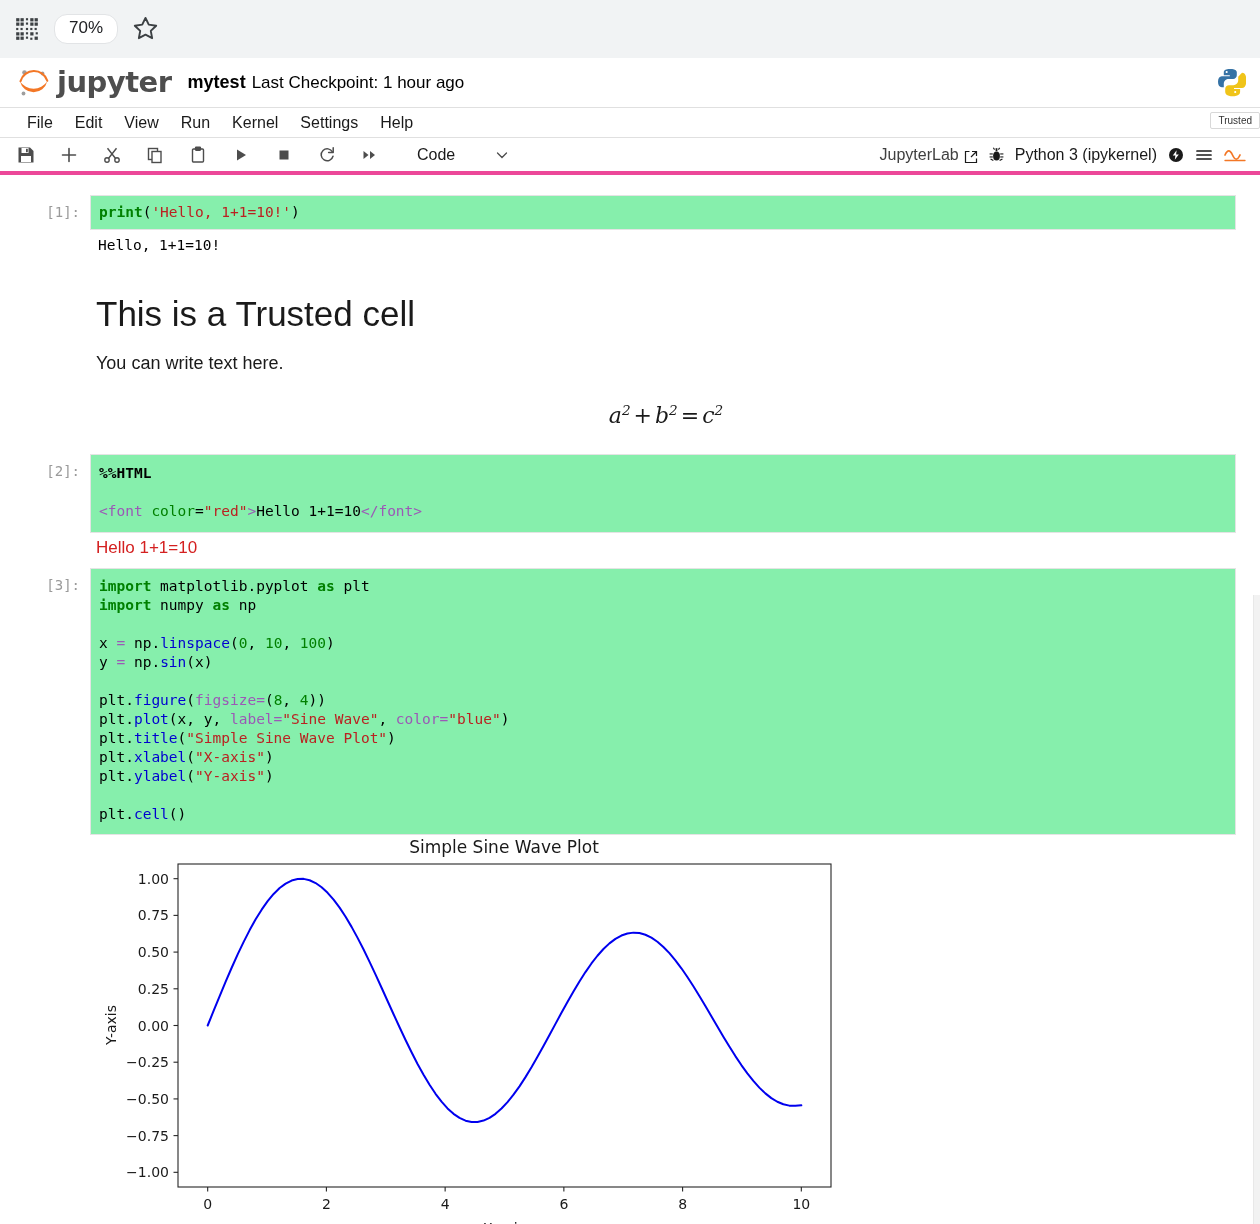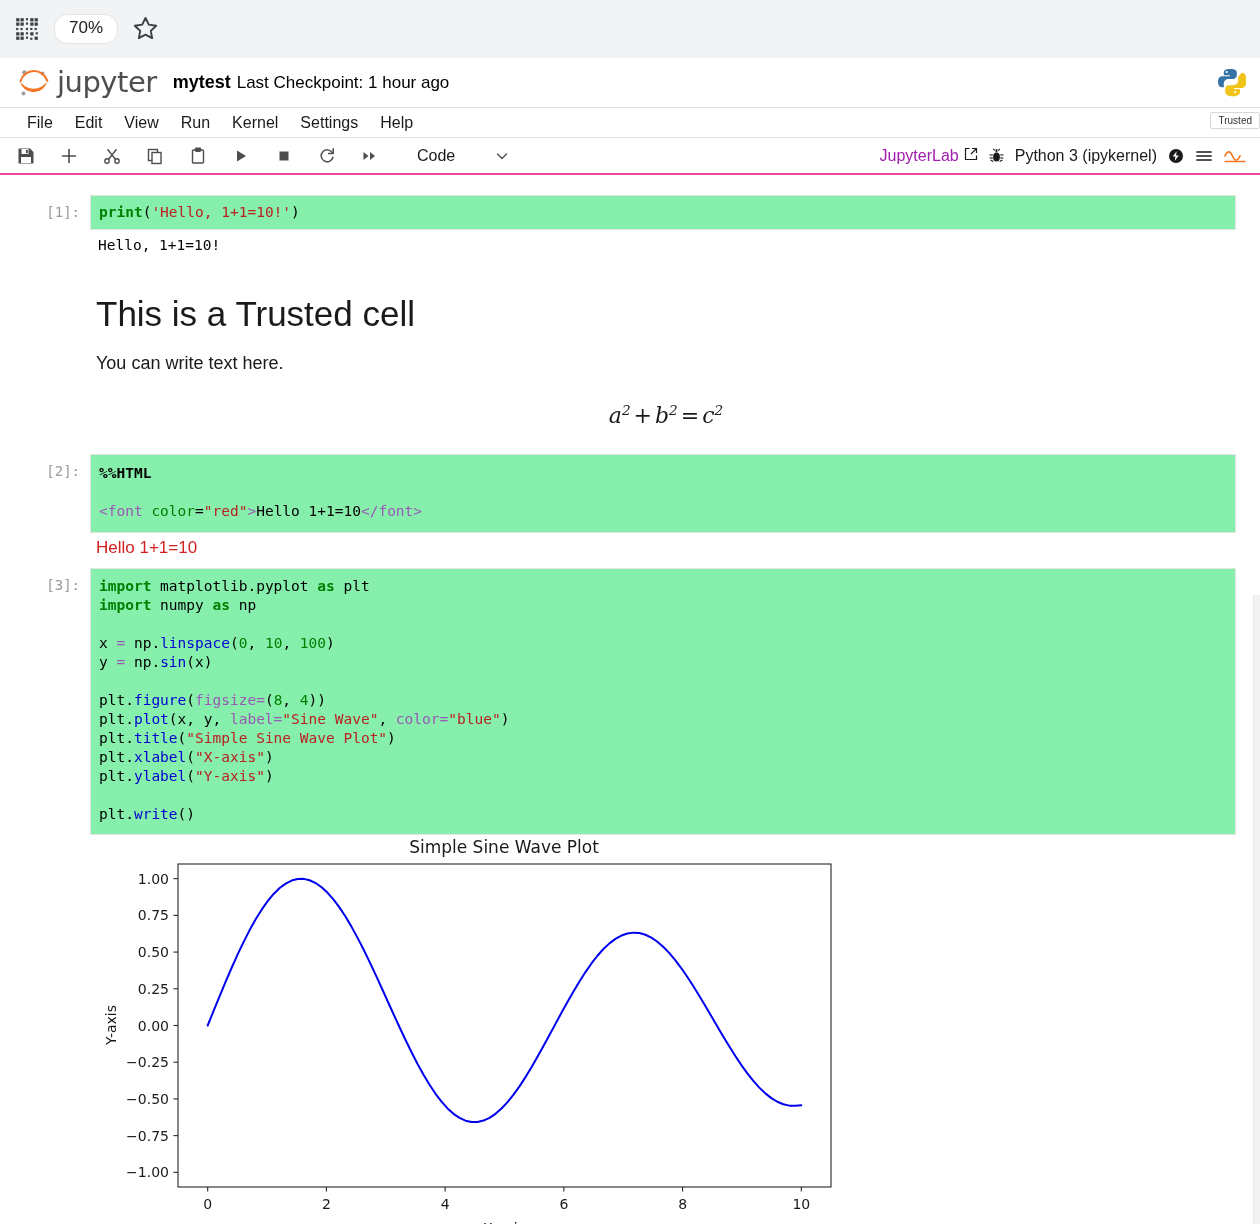--- a/index.html
+++ b/index.html
@@ -41,21 +41,21 @@
 
   
   #jp-header {
     height:50px; border-bottom:1px solid #e0e0e0;
     display:flex; align-items:center; padding:0 14px;
     background:#fff; position:relative;
   }
   #jp-logo { display:flex; align-items:center; gap:3px; }
   #jp-logo svg { display:block; }
   #jp-wordmark {
-    font-size:29px; color:#4e4e4e; font-weight:400;
+    font-size:29px; color:#4e4e4e; font-weight:700;
     letter-spacing:-0.5px; line-height:1;
     font-family:"DejaVu Sans", sans-serif;
   }
   #nb-name {
     margin-left:16px; font-size:18px; font-weight:bold; color:#000;
   }
   #nb-checkpoint {
     margin-left:6px; font-size:17px; color:#000; font-weight:400;
   }
   #kernel-logo { position:absolute; right:14px; top:8px; }
@@ -72,40 +72,40 @@
   }
   #trusted-badge {
     position:absolute; right:0px; top:4px;
     font-size:10px; color:#333;
     border:1px solid #d8d8d8; border-radius:2px;
     padding:2px 7px; background:#fff;
   }
 
   
   #toolbar {
-    height:37px; border-bottom:2px solid #ec4899;
+    height:37px; border-bottom:4px solid #ec4899;
     display:flex; align-items:center; padding:0 10px;
     background:#fff; gap:12px;
   }
   .tb-btn {
     width:31px; height:28px;
     display:flex; align-items:center; justify-content:center;
     cursor:default;
   }
   .tb-btn svg { display:block; }
   #celltype-select {
     margin-left:14px; display:flex; align-items:center;
     font-size:16px; color:#1a1a1a; gap:40px;
     padding:2px 6px;
   }
   #toolbar-right {
     margin-left:auto; display:flex; align-items:center; gap:11px;
     padding-right:4px;
   }
-  #jlab-link { font-size:16px; color:#a21caf; display:flex; align-items:flex-start; gap:5px; }
+  #jlab-link { font-size:16px; color:#404040; display:flex; align-items:flex-end; gap:5px; }
   #kernel-name { font-size:16px; color:#1a1a1a; }
 
   
   #notebook {
     position:absolute; top:175px; left:0; width:1253px; bottom:0;
     background:#fff; overflow:hidden;
   }
   .cell { display:flex; width:100%; }
   .prompt {
     width:90px; flex:none; text-align:right;
@@ -392,21 +392,21 @@
 
 x <span class="op">=</span> np.<span class="fn">linspace</span>(<span class="n">0</span>, <span class="n">10</span>, <span class="n">100</span>)
 y <span class="op">=</span> np.<span class="fn">sin</span>(x)
 
 plt.<span class="fn">figure</span>(<span class="kw">figsize</span><span class="op">=</span>(<span class="n">8</span>, <span class="n">4</span>))
 plt.<span class="fn">plot</span>(x, y, <span class="kw">label</span><span class="op">=</span><span class="s">"Sine Wave"</span>, <span class="kw">color</span><span class="op">=</span><span class="s">"blue"</span>)
 plt.<span class="fn">title</span>(<span class="s">"Simple Sine Wave Plot"</span>)
 plt.<span class="fn">xlabel</span>(<span class="s">"X-axis"</span>)
 plt.<span class="fn">ylabel</span>(<span class="s">"Y-axis"</span>)
 
-plt.<span class="fn">write</span>()</div>
+plt.<span class="fn">cell</span>()</div>
   </div>
 
   <div id="plot-wrap">
     <div class="prompt"></div>
     <div id="plot-holder">
       <svg class="mplfig" id="sine-figure" width="800" height="405" viewBox="0 0 800 405">
         <rect x="0" y="0" width="800" height="405" fill="#ffffff"></rect>
 
         <rect id="axes-frame" x="82" y="29" width="653" height="323" fill="#ffffff" stroke="#262626" stroke-width="1.1"></rect>
         <g id="xticks">

